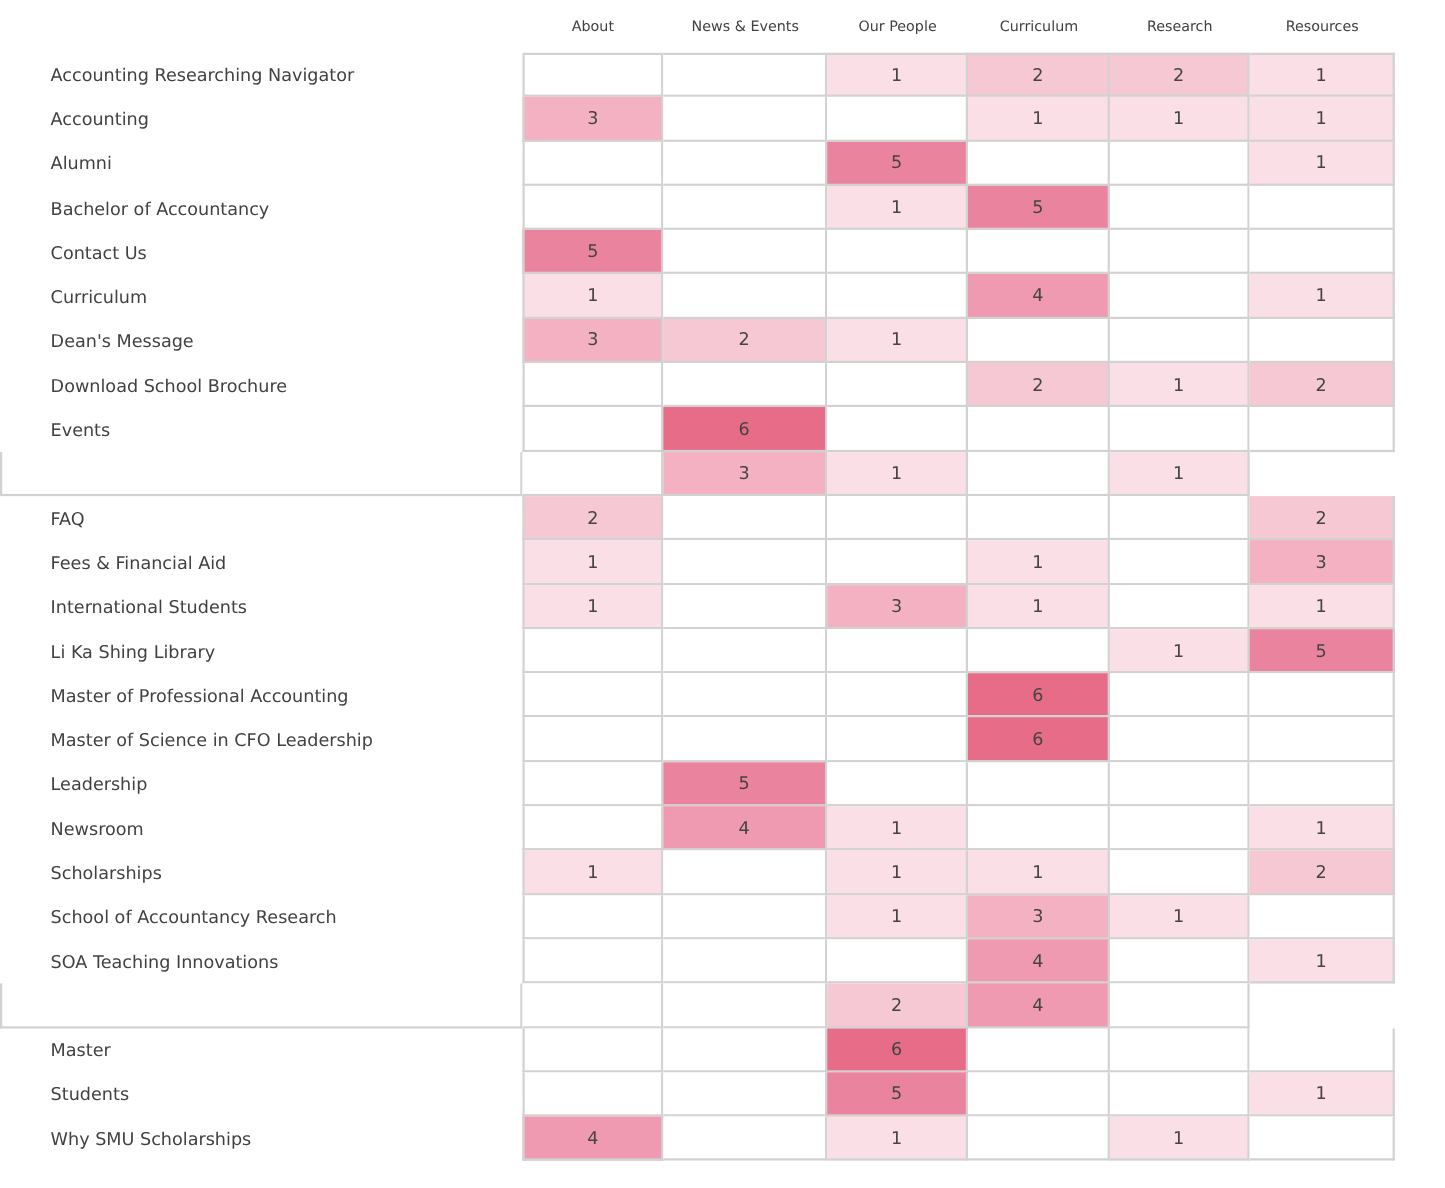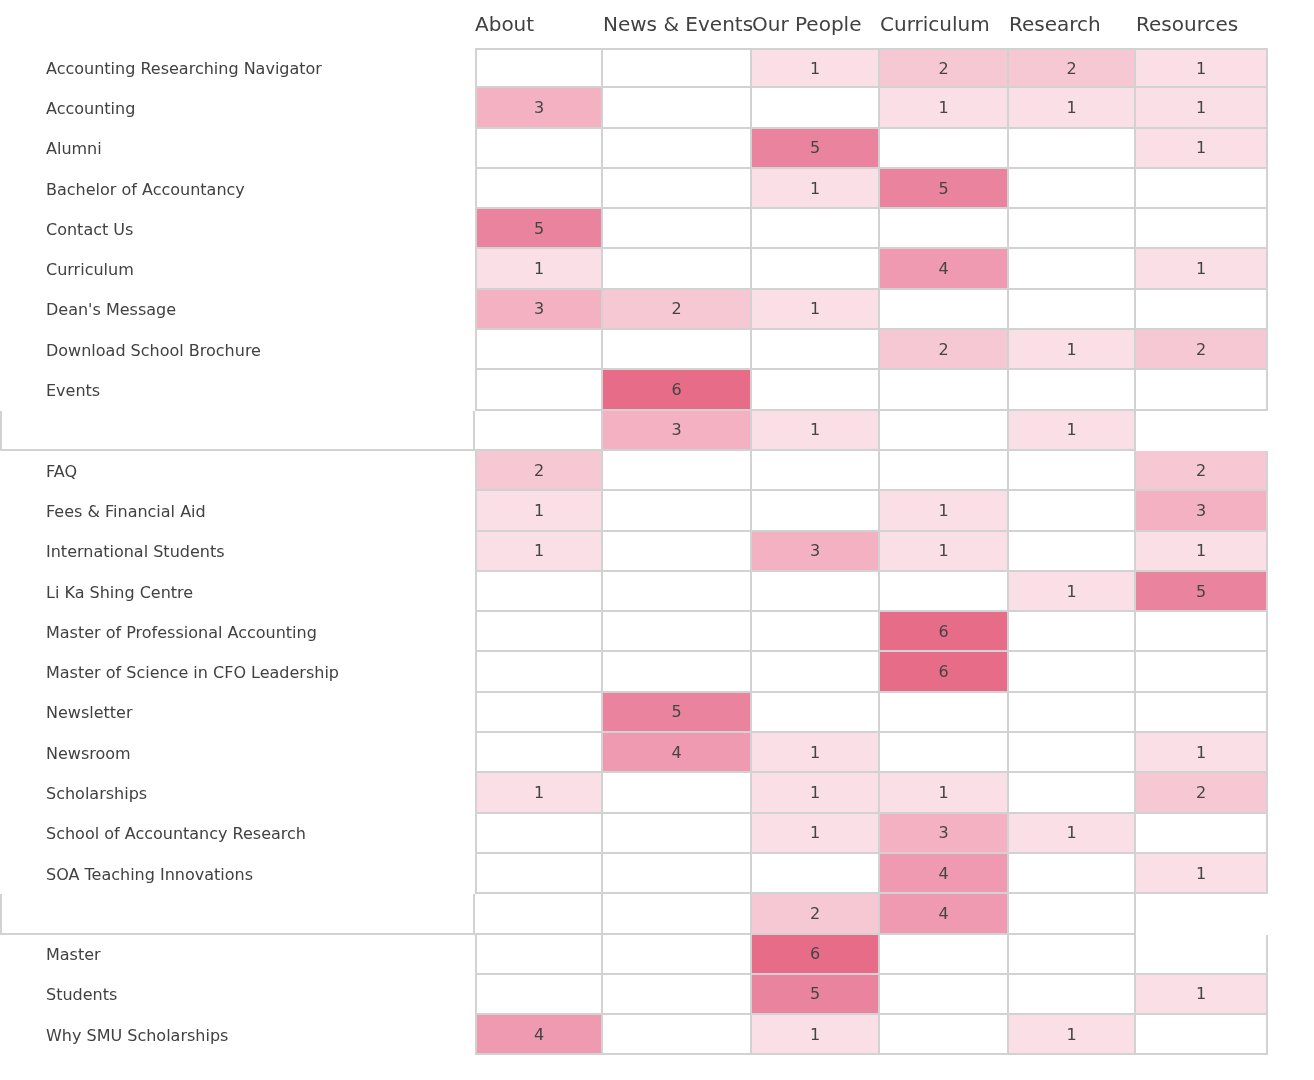--- a/index.html
+++ b/index.html
@@ -17,22 +17,22 @@
     left:0;
     width:1268px;
   }
   .hrow{
     display:grid;
     grid-template-columns:475px 128px 149px 128px 129px 127px 132px;
     height:48px;
     align-items:center;
   }
   .header-cell{
-    text-align:left;
-    font-size:20px;
+    text-align:center;
+    font-size:13px;
     color:#414141;
     white-space:nowrap;
   }
   .corner{ }
   .row{
     display:grid;
     grid-template-columns:475px 128px 149px 128px 129px 127px 132px;
     height:40.3px;
     box-sizing:border-box;
   }
@@ -187,21 +187,21 @@
       <div class="row">
         <div class="row-label">International Students</div>
         <div class="data-cell col0" style="background: rgb(250, 223, 231); color: rgb(68, 68, 68);">1</div>
         <div class="data-cell" style="background: rgb(255, 255, 255);"></div>
         <div class="data-cell" style="background: rgb(243, 177, 194); color: rgb(68, 68, 68);">3</div>
         <div class="data-cell" style="background: rgb(250, 223, 231); color: rgb(68, 68, 68);">1</div>
         <div class="data-cell" style="background: rgb(255, 255, 255);"></div>
         <div class="data-cell" style="background: rgb(250, 223, 231); color: rgb(68, 68, 68);">1</div>
       </div>
       <div class="row">
-        <div class="row-label">Li Ka Shing Centre</div>
+        <div class="row-label">Li Ka Shing Library</div>
         <div class="data-cell col0" style="background: rgb(255, 255, 255);"></div>
         <div class="data-cell" style="background: rgb(255, 255, 255);"></div>
         <div class="data-cell" style="background: rgb(255, 255, 255);"></div>
         <div class="data-cell" style="background: rgb(255, 255, 255);"></div>
         <div class="data-cell" style="background: rgb(250, 223, 231); color: rgb(68, 68, 68);">1</div>
         <div class="data-cell" style="background: rgb(234, 131, 157); color: rgb(68, 68, 68);">5</div>
       </div>
       <div class="row">
         <div class="row-label">Master of Professional Accounting</div>
         <div class="data-cell col0" style="background: rgb(255, 255, 255);"></div>
@@ -214,21 +214,21 @@
       <div class="row">
         <div class="row-label">Master of Science in CFO Leadership</div>
         <div class="data-cell col0" style="background: rgb(255, 255, 255);"></div>
         <div class="data-cell" style="background: rgb(255, 255, 255);"></div>
         <div class="data-cell" style="background: rgb(255, 255, 255);"></div>
         <div class="data-cell" style="background: rgb(230, 108, 136); color: rgb(68, 68, 68);">6</div>
         <div class="data-cell" style="background: rgb(255, 255, 255);"></div>
         <div class="data-cell" style="background: rgb(255, 255, 255);"></div>
       </div>
       <div class="row">
-        <div class="row-label">Newsletter</div>
+        <div class="row-label">Leadership</div>
         <div class="data-cell col0" style="background: rgb(255, 255, 255);"></div>
         <div class="data-cell" style="background: rgb(234, 131, 157); color: rgb(68, 68, 68);">5</div>
         <div class="data-cell" style="background: rgb(255, 255, 255);"></div>
         <div class="data-cell" style="background: rgb(255, 255, 255);"></div>
         <div class="data-cell" style="background: rgb(255, 255, 255);"></div>
         <div class="data-cell" style="background: rgb(255, 255, 255);"></div>
       </div>
       <div class="row">
         <div class="row-label">Newsroom</div>
         <div class="data-cell col0" style="background: rgb(255, 255, 255);"></div>

